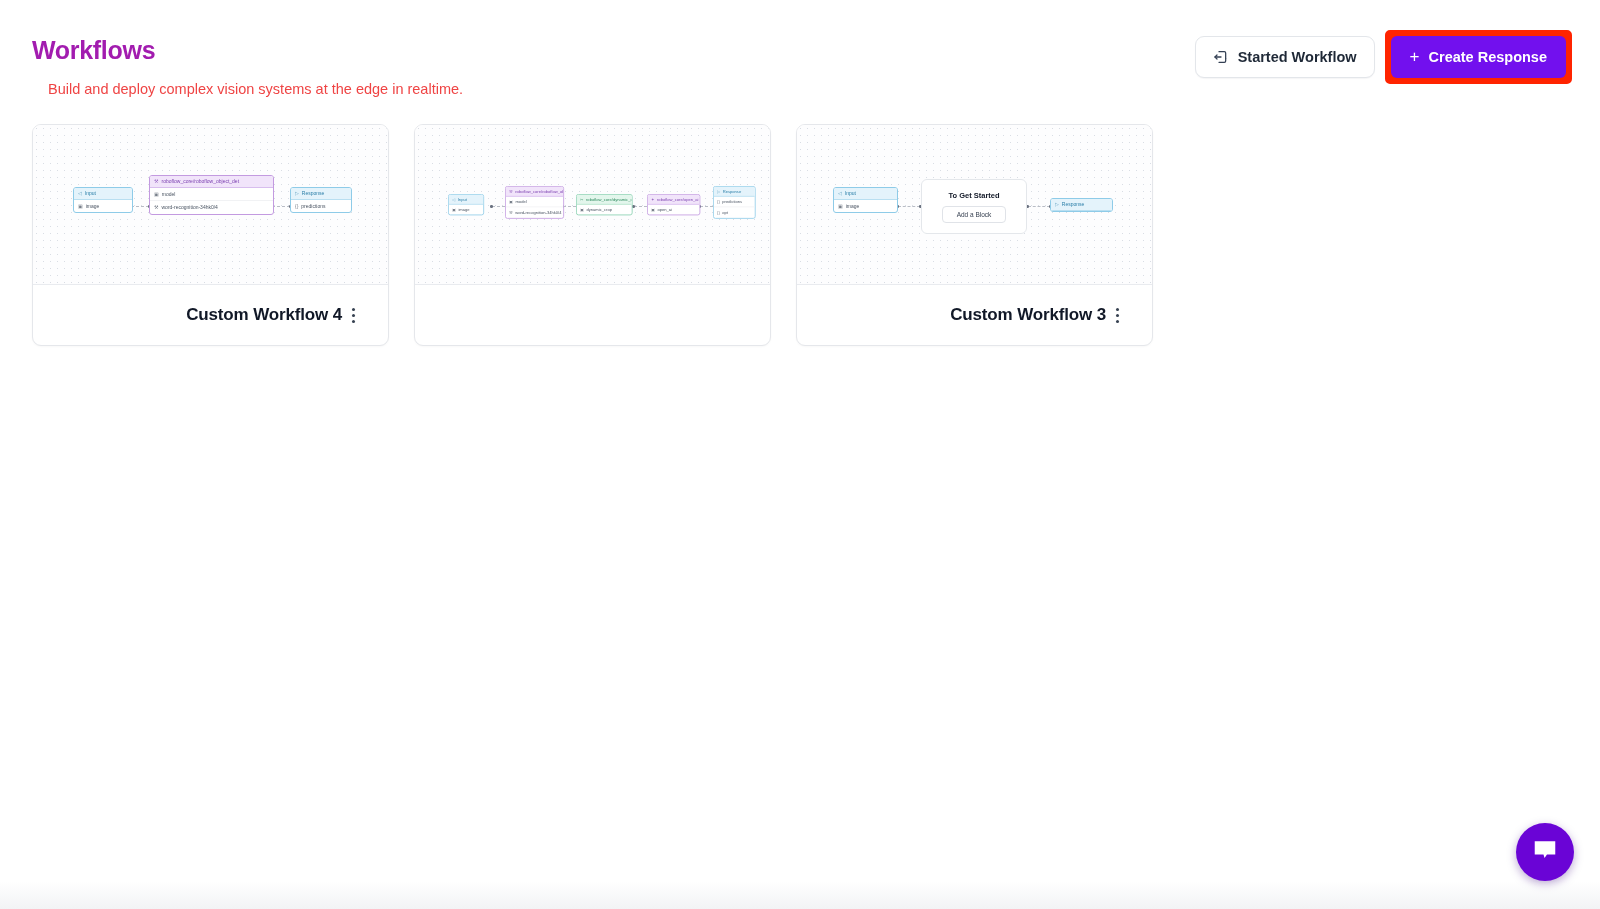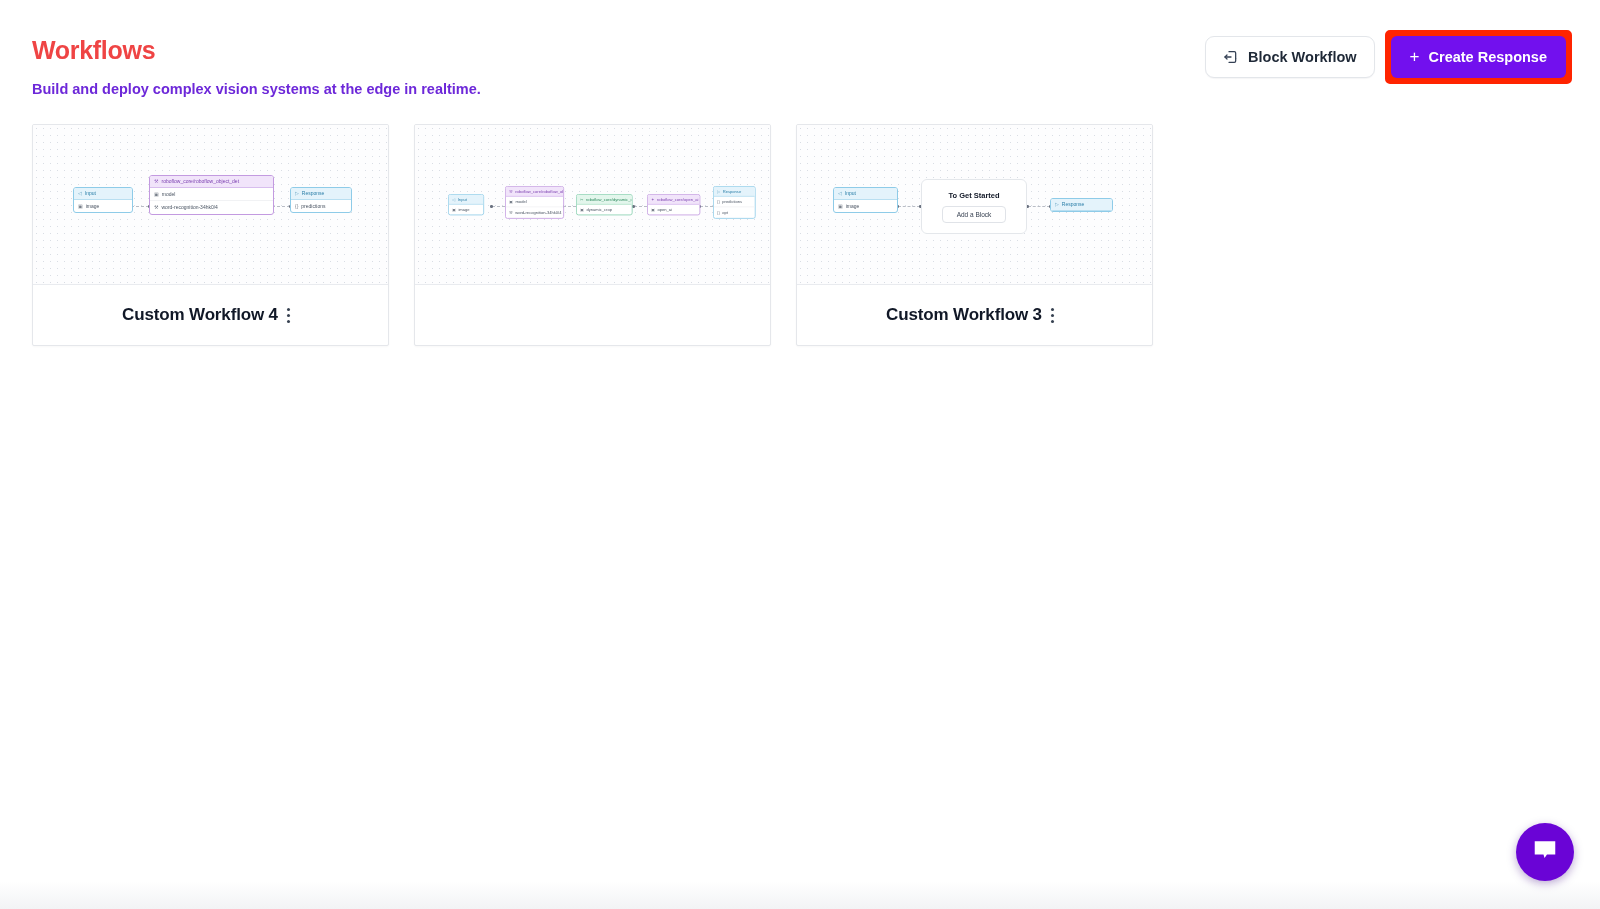--- a/index.html
+++ b/index.html
@@ -8,25 +8,25 @@
     background: #ffffff;
     font-family: "Liberation Sans", sans-serif;
     overflow: hidden;
   }
   .page { position: relative; width: 1600px; height: 909px; background: #fff; }
 
   
   .header { position: absolute; left: 0; top: 0; width: 1600px; height: 110px; }
   .page-title {
     position: absolute; left: 32px; top: 36px;
-    font-size: 25px; font-weight: 700; color: #ef4444; letter-spacing: -0.3px;
+    font-size: 25px; font-weight: 700; color: #a21caf; letter-spacing: -0.3px;
   }
   .page-subtitle {
-    position: absolute; left: 32px; top: 81px;
-    font-size: 14.5px; color: #6d28d9; font-weight: 700;
+    position: absolute; left: 48px; top: 81px;
+    font-size: 14.5px; color: #ef4444; font-weight: 400;
   }
 
   .actions { position: absolute; right: 28px; top: 30px; display: flex; align-items: center; gap: 10px; }
 
   .btn {
     display: inline-flex; align-items: center; gap: 9px;
     height: 42px; padding: 0 17px;
     border: 1px solid #e3e6ea; border-radius: 9px;
     background: #fff; color: #1f2937;
     font-size: 14.5px; font-weight: 600;
@@ -52,36 +52,36 @@
     font-size: 14.5px; font-weight: 700;
     font-family: "Liberation Sans", sans-serif;
     cursor: pointer; white-space: nowrap;
   }
   .plus { font-size: 17px; font-weight: 400; line-height: 1; position: relative; top: -1px; }
 
   
   .grid { position: absolute; left: 32px; top: 124px; display: flex; gap: 25px; }
   .card {
     width: 357px; height: 222px;
-    border: 1px solid #e5e7eb; border-radius: 2px;
+    border: 1px solid #e5e7eb; border-radius: 9px;
     background: #fff; overflow: hidden;
     display: flex; flex-direction: column;
     box-shadow: 0 1px 2px rgba(16,24,40,0.03);
   }
   .thumb {
     position: relative;
     height: 160px; width: 100%;
     border-bottom: 1px solid #e9ebef;
     background-color: #fdfdfe;
     background-image: radial-gradient(#d9dde4 0.7px, transparent 0.7px);
     background-size: 7px 7px;
     overflow: hidden;
   }
   .card-foot {
-    flex: 1; display: flex; align-items: center; justify-content: center;
+    flex: 1; display: flex; align-items: center; justify-content: flex-end;
     padding: 0 24px 0 25px;
   }
   .card-title { font-size: 17px; font-weight: 700; color: #111827; letter-spacing: -0.15px; }
   .kebab {
     width: 22px; height: 24px; display: flex; flex-direction: column;
     align-items: center; justify-content: center; gap: 3px; cursor: pointer; border-radius: 4px;
   }
   .kebab i { width: 3px; height: 3px; border-radius: 50%; background: #374151; display: block; }
 
   
@@ -154,21 +154,21 @@
 
       <button class="btn">
         <span>
           <svg width="16" height="16" viewBox="0 0 24 24" fill="none" stroke="#344054" stroke-width="1.9" stroke-linecap="round" stroke-linejoin="round">
             <path d="M19 14V6a2 2 0 0 0-2-2H9"></path>
             <path d="M19 14v4a2 2 0 0 1-2 2H9"></path>
             <path d="M12 12H3"></path>
             <polyline points="6 9 3 12 6 15"></polyline>
           </svg>
         </span>
-        <span>Block Workflow</span>
+        <span>Started Workflow</span>
       </button>
 
       <span class="btn-primary-wrap">
         <button class="btn-primary">
           <span class="plus">+</span>
           <span>Create Response</span>
         </button>
       </span>
 
     </div>

